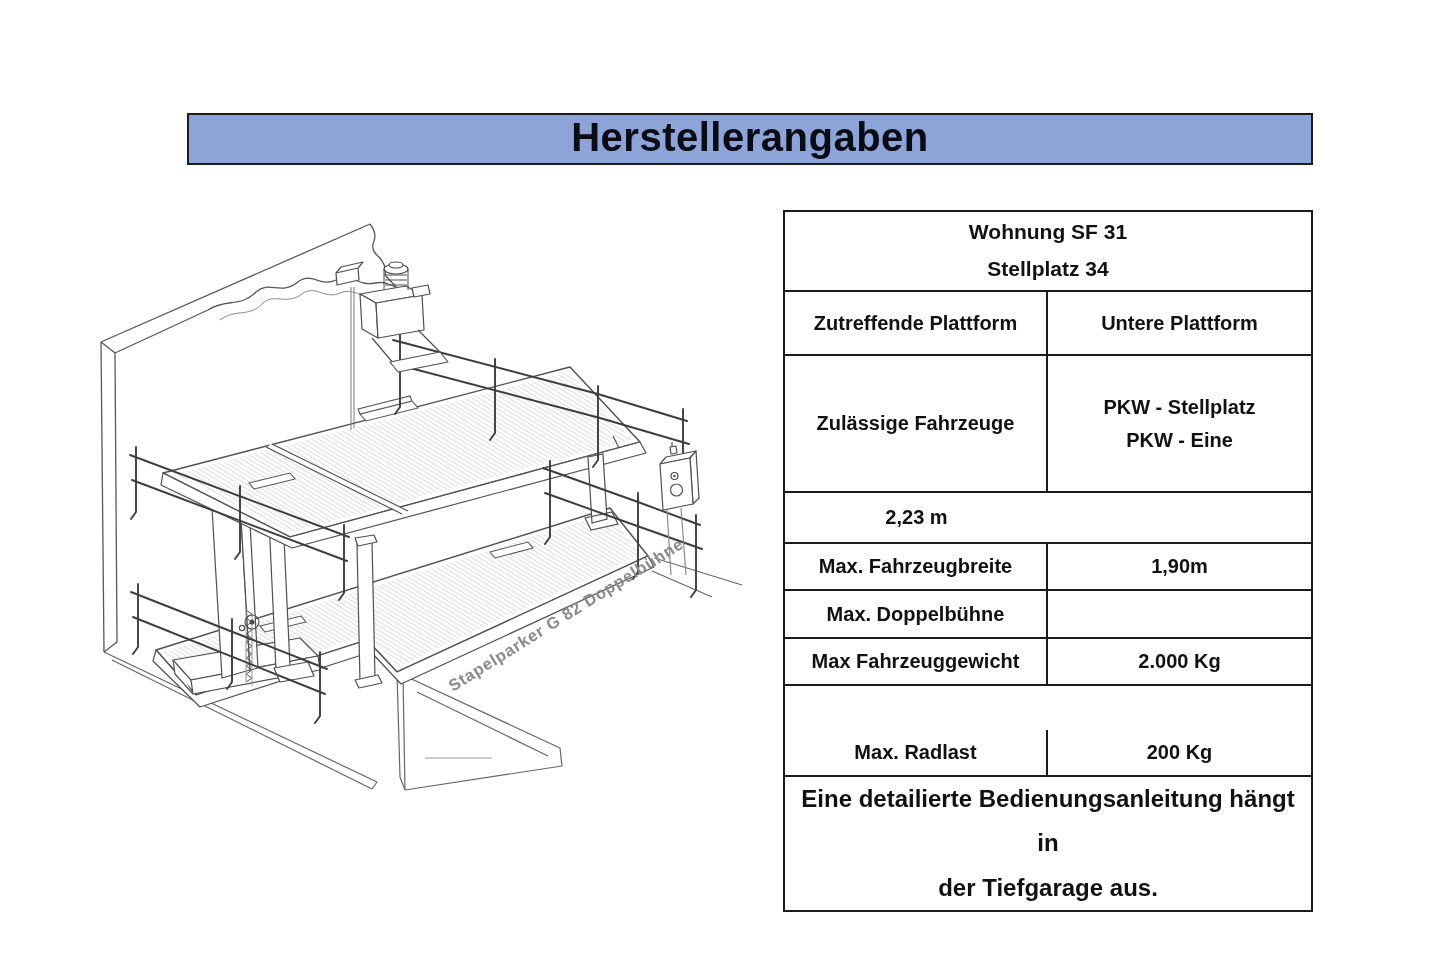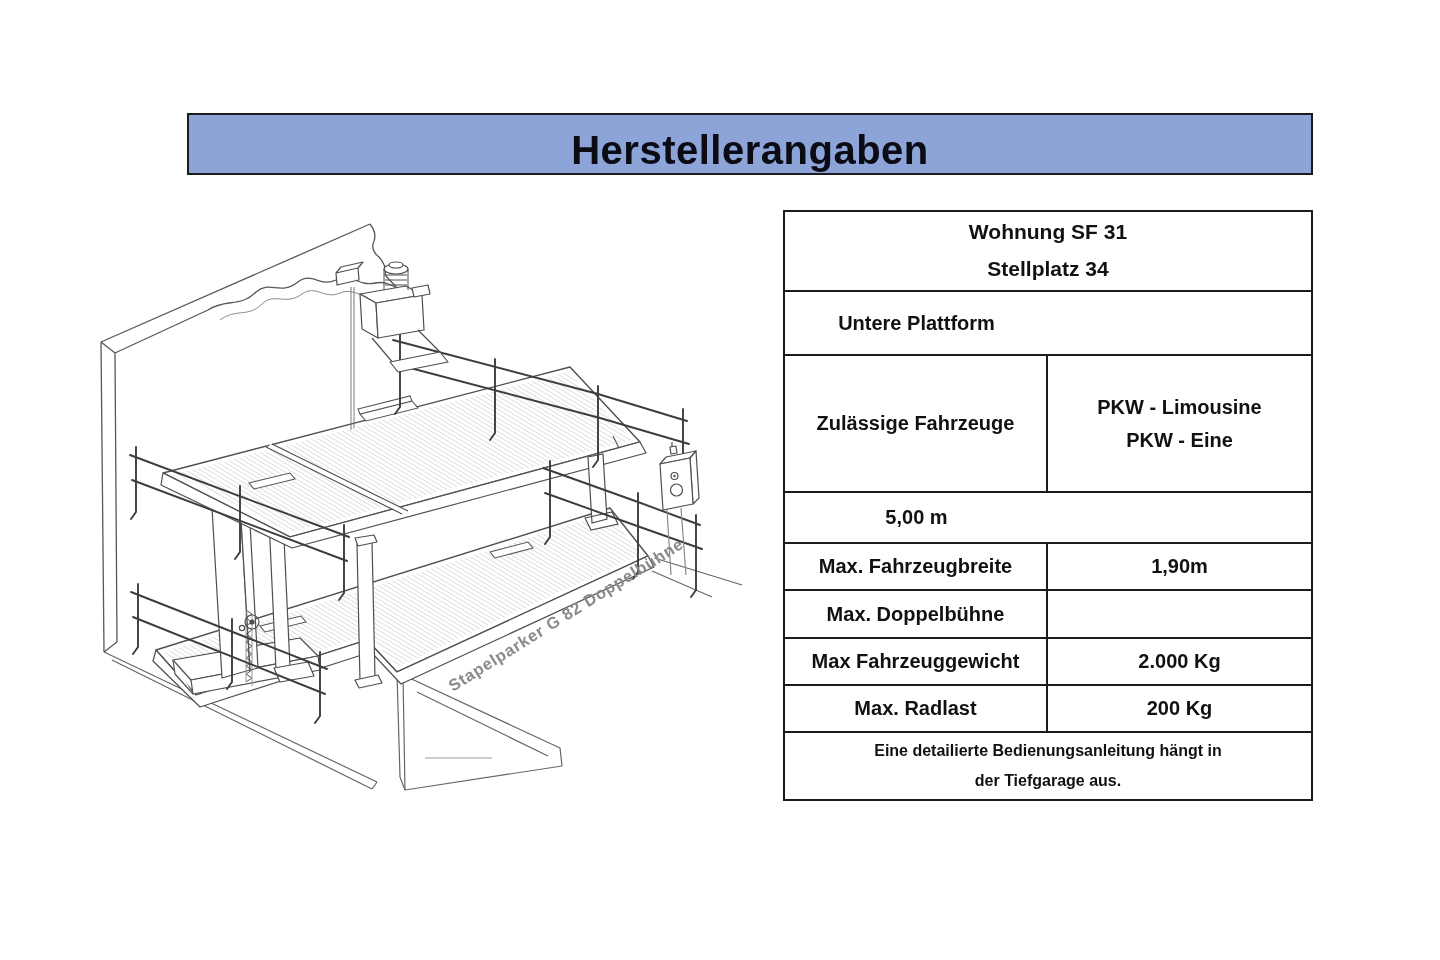--- a/index.html
+++ b/index.html
@@ -1,21 +1,21 @@
 <!DOCTYPE html>
 <html><head>
 <meta charset="utf-8">
 <style>
   html,body{margin:0;padding:0;background:#e9e9e9;}
   .stage{position:relative;width:1440px;height:960px;background:#ffffff;overflow:hidden;
          font-family:"Liberation Sans", sans-serif;color:#111;}
   
-  .banner{position:absolute;left:187px;top:113px;width:1126px;height:62px;
+  .banner{position:absolute;left:187px;top:113px;width:1126px;height:52px;
           background:#8ca4d8;border:2px solid #1c1c1c;box-sizing:border-box;
-          display:flex;align-items:flex-end;justify-content:center;}
+          display:flex;align-items:flex-start;justify-content:center;}
   .banner h1{margin:0;font-size:40px;font-weight:bold;color:#0b0b14;letter-spacing:0.5px;}
   
   .diagram{position:absolute;left:60px;top:190px;width:690px;height:670px;}
   
   .spec-table{position:absolute;left:783px;top:210px;width:530px;
               border:2px solid #1c1c1c;box-sizing:border-box;background:#fff;
               font-weight:bold;font-size:20px;line-height:1.25;}
   .tr{display:flex;border-top:2px solid #1c1c1c;}
   .tr:first-child{border-top:none;}
   .cell{display:flex;flex-direction:column;align-items:center;justify-content:center;
@@ -23,22 +23,22 @@
   .full{width:100%;}
   .half-l{width:50%;border-right:2px solid #1c1c1c;}
   .half-r{width:50%;}
   .h-header{min-height:78px;font-size:21px;line-height:1.75;}
   .h-plattform{min-height:62px;}
   .h-fahrzeuge{min-height:135px;line-height:1.65;}
   .h-laenge{min-height:49px;}
   .h-breite{min-height:45px;}
   .h-hoehe{min-height:46px;}
   .h-gewicht{min-height:45px;}
-  .h-radlast{min-height:45px;}
-  .h-footer{min-height:66px;line-height:1.85;font-size:16px;}
+  .h-radlast{min-height:45px;margin-top:44px;}
+  .h-footer{min-height:66px;line-height:1.85;font-size:24px;}
 </style>
 </head>
 <body>
 
 <div class="stage">
 
   <div class="banner">
     <h1>Herstellerangaben</h1>
   </div>
 
@@ -162,31 +162,32 @@
   </svg>
 
   <div class="spec-table">
     <div class="tr">
       <div class="cell full h-header">
         <div>Wohnung SF 31</div>
         <div>Stellplatz 34</div>
       </div>
     </div>
     <div class="tr">
+      <div class="cell half-l h-plattform">Zutreffende Plattform</div>
       <div class="cell half-r h-plattform">Untere Plattform</div>
     </div>
     <div class="tr">
       <div class="cell half-l h-fahrzeuge">Zulässige Fahrzeuge</div>
       <div class="cell half-r h-fahrzeuge">
-        <div>PKW - Limousine</div>
+        <div>PKW - Stellplatz</div>
         <div>PKW - Eine</div>
       </div>
     </div>
     <div class="tr">
-      <div class="cell half-r h-laenge">5,00 m</div>
+      <div class="cell half-r h-laenge">2,23 m</div>
     </div>
     <div class="tr">
       <div class="cell half-l h-breite">Max. Fahrzeugbreite</div>
       <div class="cell half-r h-breite">1,90m</div>
     </div>
     <div class="tr">
       <div class="cell half-l h-hoehe">Max. Doppelbühne</div>
     </div>
     <div class="tr">
       <div class="cell half-l h-gewicht">Max Fahrzeuggewicht</div>

